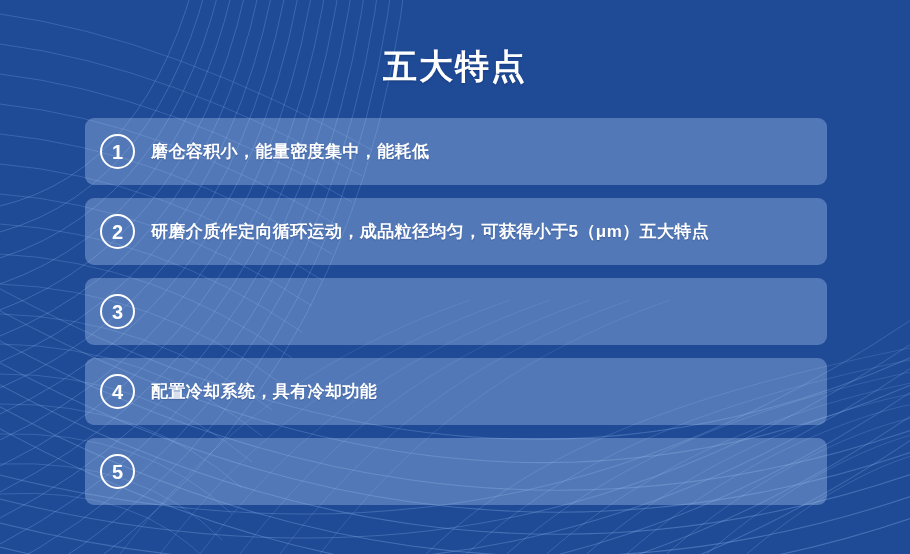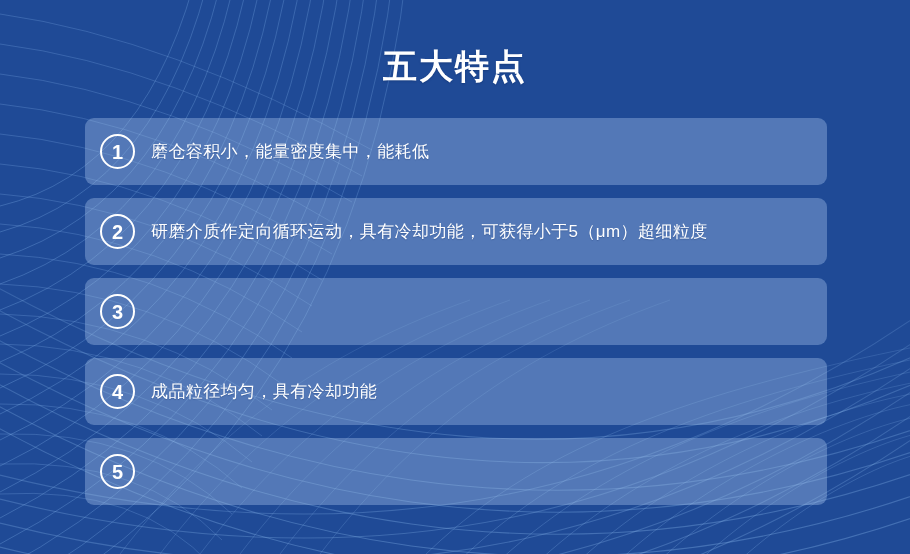--- a/index.html
+++ b/index.html
@@ -77,21 +77,21 @@
     align-items: center;
     justify-content: center;
     line-height: 1;
     box-sizing: border-box;
   }
 
   .feature-text {
     margin-left: 16px;
     color: #ffffff;
     font-size: 17px;
-    font-weight: normal;
+    font-weight: bold;
     letter-spacing: 0.4px;
     white-space: nowrap;
     text-shadow: 0 1px 1px rgba(20,50,105,0.30);
   }
 </style>
 </head>
 <body>
 
 <div id="poster">
 
@@ -204,30 +204,30 @@
 
     <div class="feature-list">
 
       <div class="feature-card">
         <div class="feature-num">1</div>
         <div class="feature-text">磨仓容积小，能量密度集中，能耗低</div>
       </div>
 
       <div class="feature-card">
         <div class="feature-num">2</div>
-        <div class="feature-text">研磨介质作定向循环运动，具有冷却功能，可获得小于5（μm）超细粒度</div>
+        <div class="feature-text">研磨介质作定向循环运动，成品粒径均匀，可获得小于5（μm）五大特点</div>
       </div>
 
       <div class="feature-card">
         <div class="feature-num">3</div>
       </div>
 
       <div class="feature-card">
         <div class="feature-num">4</div>
-        <div class="feature-text">成品粒径均匀，具有冷却功能</div>
+        <div class="feature-text">配置冷却系统，具有冷却功能</div>
       </div>
 
       <div class="feature-card">
         <div class="feature-num">5</div>
       </div>
 
     </div>
   </div>
 </div>
 

